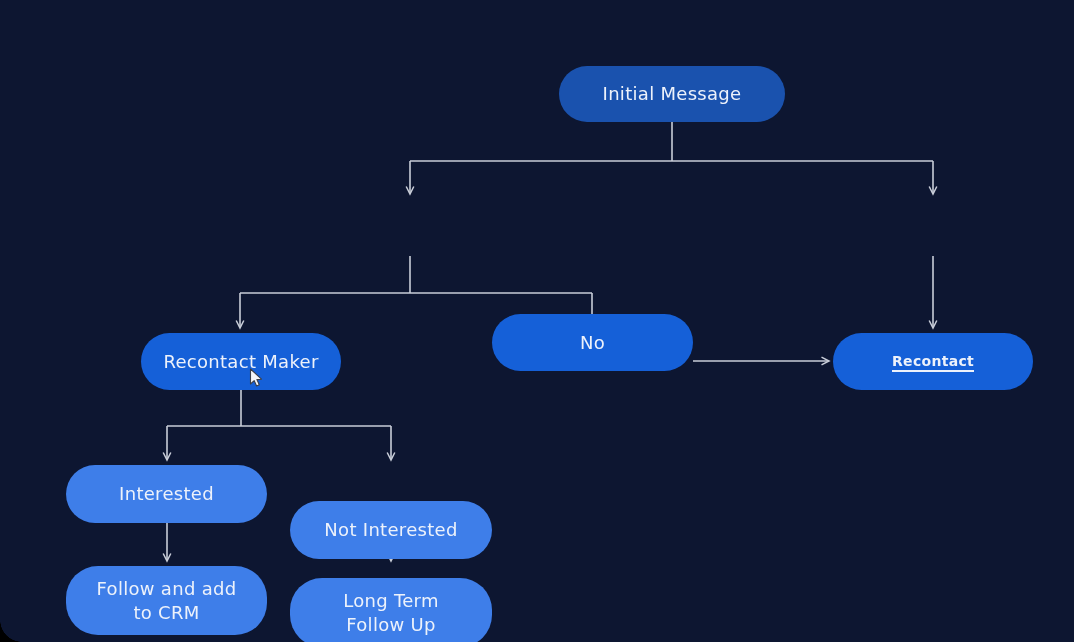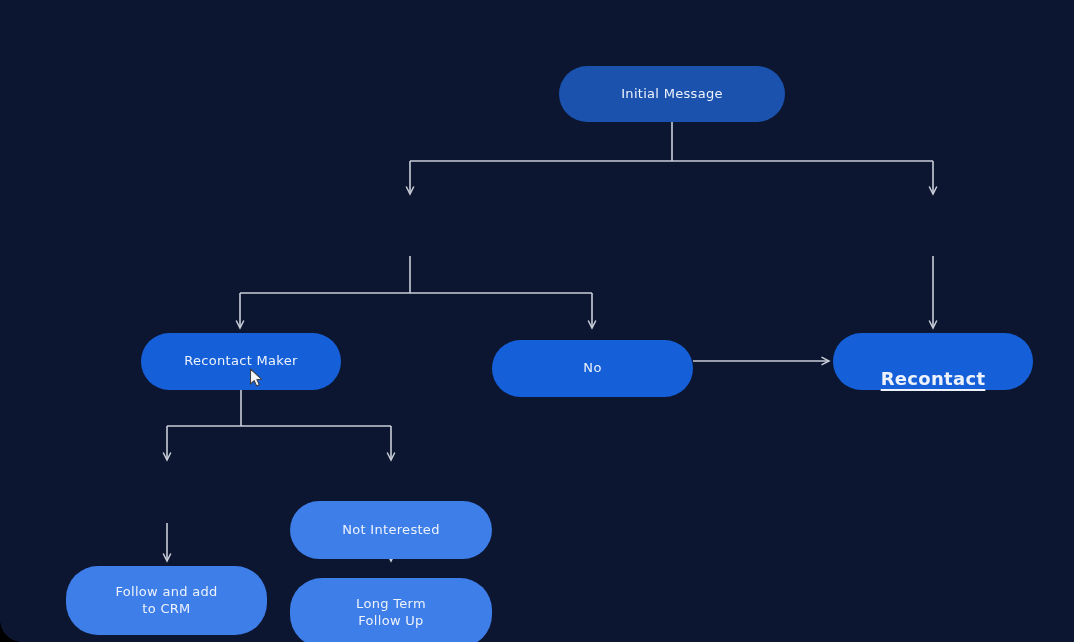--- a/index.html
+++ b/index.html
@@ -22,41 +22,41 @@
     pointer-events: none;
   }
   .node {
     position: absolute;
     display: flex;
     align-items: center;
     justify-content: center;
     text-align: center;
     border-radius: 30px;
     color: #edf2fb;
-    font-size: 13px;
+    font-size: 18px;
     letter-spacing: 0.3px;
     line-height: 1.3;
     cursor: default;
   }
   .node span { white-space: pre-line; }
   .tier1 { background: #1a52ae; }
   .tier2 { background: #1560d8; }
   .tier3 { background: #3e7ee9; }
-  .bold-underline { font-weight: bold; font-size: 18px; align-items: flex-end; }
+  .bold-underline { font-weight: bold; font-size: 14px; }
   .bold-underline span {
     text-decoration: underline;
     text-underline-offset: 4px;
     text-decoration-thickness: 2px;
     white-space: nowrap;
   }
   #n-initial       { left: 559px; top: 66px;  width: 226px; height: 56px; }
   #n-response      { left: 296px; top: 199px; width: 228px; height: 57px; }
   #n-noresponse    { left: 820px; top: 199px; width: 227px; height: 57px; }
   #n-decision      { left: 141px; top: 333px; width: 200px; height: 57px; }
-  #n-no            { left: 492px; top: 340px; width: 201px; height: 57px; justify-content: center; }
+  #n-no            { left: 492px; top: 314px; width: 201px; height: 57px; justify-content: center; }
   #n-recontact     { left: 833px; top: 333px; width: 200px; height: 57px; }
   #n-interested    { left: 66px;  top: 465px; width: 201px; height: 58px; }
   #n-notinterested { left: 290px; top: 465px; width: 202px; height: 58px; margin-top: 36px; }
   #n-qualify       { left: 66px;  top: 566px; width: 201px; height: 69px; border-radius: 32px; }
   #n-longterm      { left: 290px; top: 578px; width: 202px; height: 69px; border-radius: 32px; }
   .mouse-cursor {
     position: absolute;
     left: 249px; top: 368px;
     pointer-events: none;
   }
@@ -115,20 +115,23 @@
   </div>
 
   <div class="node tier2" id="n-no">
     <span>No</span>
   </div>
 
   <div class="node tier2 bold-underline" id="n-recontact">
     <span>Recontact</span>
   </div>
 
+  <div class="node tier3" id="n-interested">
+    <span>Interested</span>
+  </div>
 
   <div class="node tier3" id="n-notinterested">
     <span>Not Interested</span>
   </div>
 
   <div class="node tier3" id="n-qualify">
     <span>Follow and add
 to CRM</span>
   </div>
 

